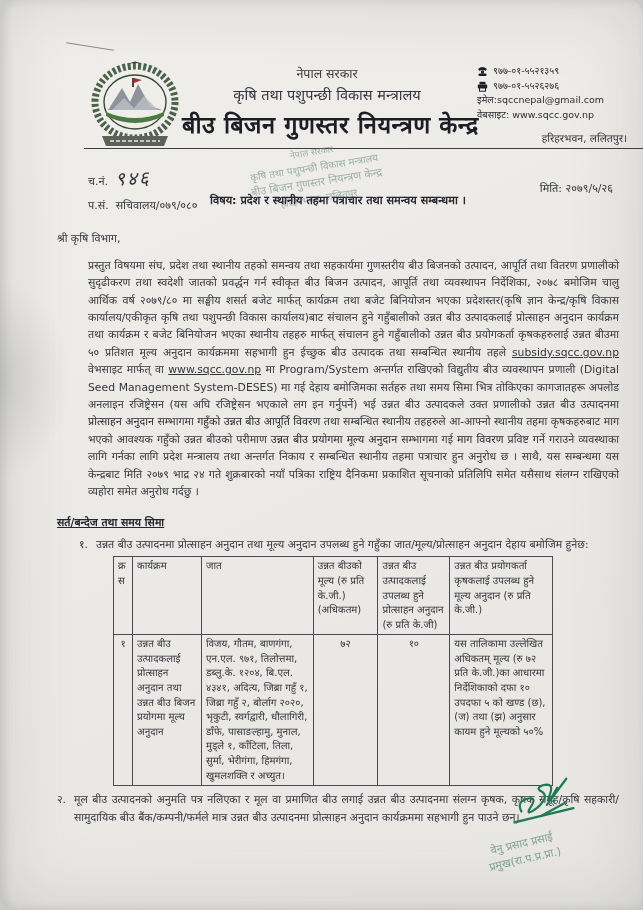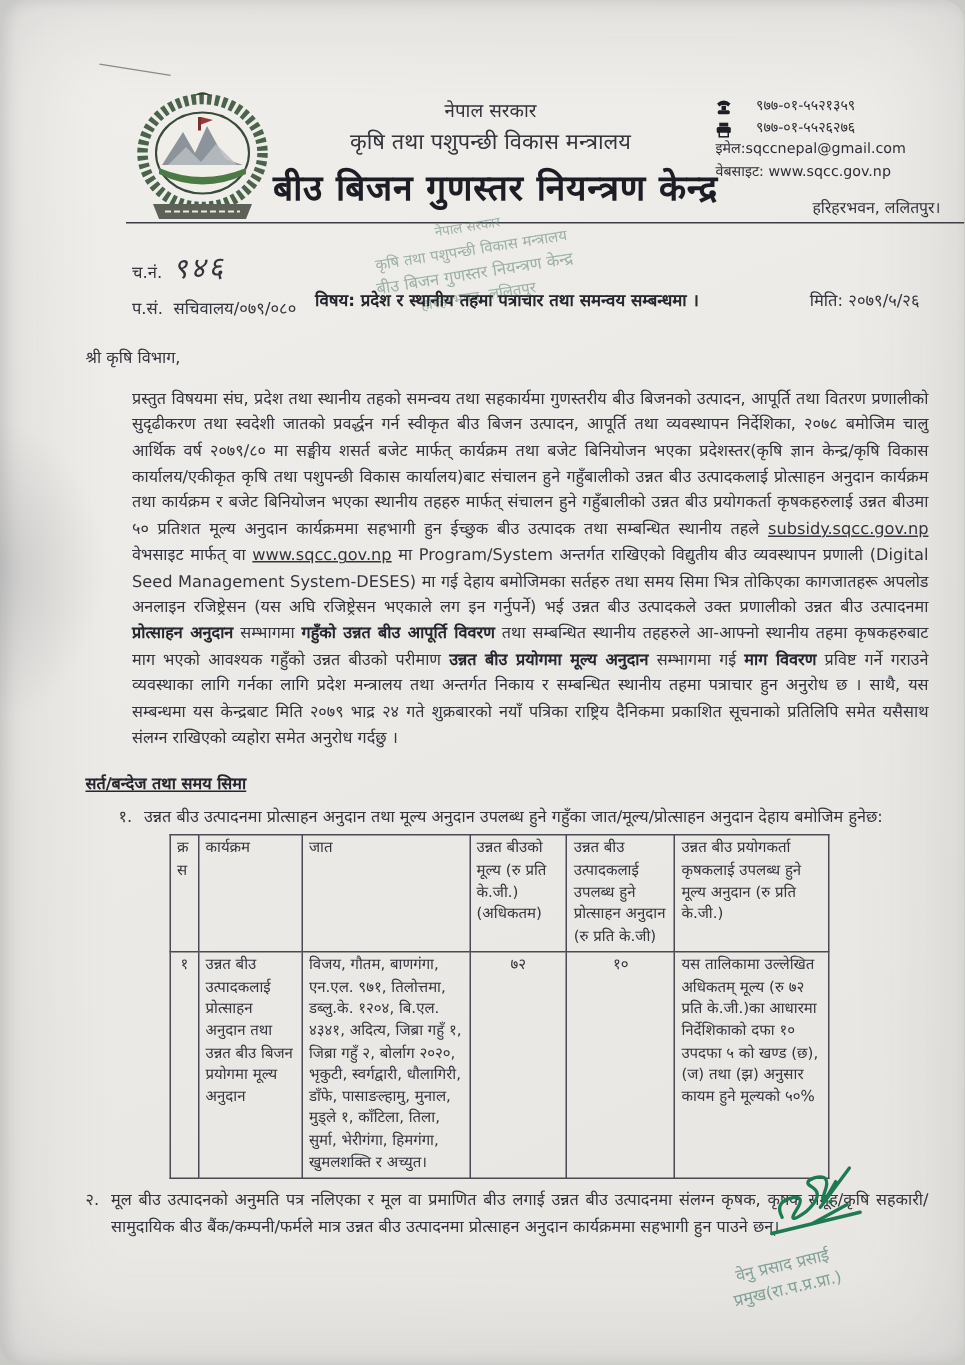--- a/index.html
+++ b/index.html
@@ -19,40 +19,40 @@
     position:absolute;top:46px;left:66px;width:48px;height:0;
     border-top:1.6px solid #6a6a70;transform:rotate(9deg);opacity:.75;
   }
   
   .emblem{position:absolute;top:58px;left:86px;}
   .head-center{position:absolute;top:66px;left:182px;width:290px;text-align:center;line-height:1.25;}
   .gov-line{font-size:12.5px;}
   .ministry-line{font-size:14.5px;margin-top:4px;}
   .office-name{font-size:23.5px;font-weight:700;color:#1d1d26;margin-top:7px;letter-spacing:.5px;white-space:nowrap;}
   .contact{position:absolute;top:64px;right:8px;width:158px;font-size:9.5px;line-height:1.55;color:#2d2d36;}
-  .contact-row{display:flex;align-items:center;gap:16px;}
+  .contact-row{display:flex;align-items:center;gap:5px;}
   .contact-row svg{flex:0 0 auto;}
   .location-line{position:absolute;top:131px;right:16px;font-size:10.5px;text-align:center;}
   .head-rule{position:absolute;top:148px;left:84px;right:0;border-top:1.6px solid #3d3d46;}
   .ref-line{position:absolute;top:153px;left:88px;font-size:11px;margin-top:44px;}
   .ch-line{position:absolute;top:165px;left:88px;font-size:11px;}
   .ch-no{font-size:19px;font-style:italic;letter-spacing:2px;display:inline-block;transform:rotate(-2deg);}
-  .date-line{position:absolute;top:192px;right:30px;font-size:11px;}
+  .date-line{position:absolute;top:180px;right:30px;font-size:11px;}
   .watermark{
     position:absolute;top:146px;left:208px;width:215px;text-align:center;
     transform:rotate(-9deg);color:rgba(106,138,122,.62);line-height:1.5;pointer-events:none;
   }
   .watermark .wl1{font-size:9px;} .watermark .wl2{font-size:10px;}
   .watermark .wl3{font-size:11px;} .watermark .wl4{font-size:10px;}
   
   .content{position:absolute;top:192px;left:57px;width:562px;font-size:10.8px;line-height:17.4px;}
   .subject{text-align:center;font-weight:700;font-size:11.2px;color:#26262f;}
   .addressee{margin-top:21px;}
   .para{margin-top:9px;margin-left:31px;text-align:justify;}
-  .b{font-weight:700;color:#26262f;}
+  .b{font-weight:400;color:#26262f;}
   .u{text-decoration:underline;}
   .terms-heading{margin-top:13px;font-weight:700;text-decoration:underline;color:#26262f;}
   .num-item{display:flex;margin-top:5px;}
   .num-item .no{flex:0 0 17px;}
   .num-item .txt{flex:1;text-align:justify;}
   .item1{margin-left:22px;}
   
   table.grid{border-collapse:collapse;margin-left:56px;margin-top:3px;width:440px;font-size:10px;line-height:14.6px;color:#34343d;}
   table.grid td,table.grid th{border:1px solid #4a4a54;padding:2px 4px;vertical-align:top;text-align:left;font-weight:400;}
   col.c1{width:20px;} col.c2{width:76px;} col.c3{width:136px;}

